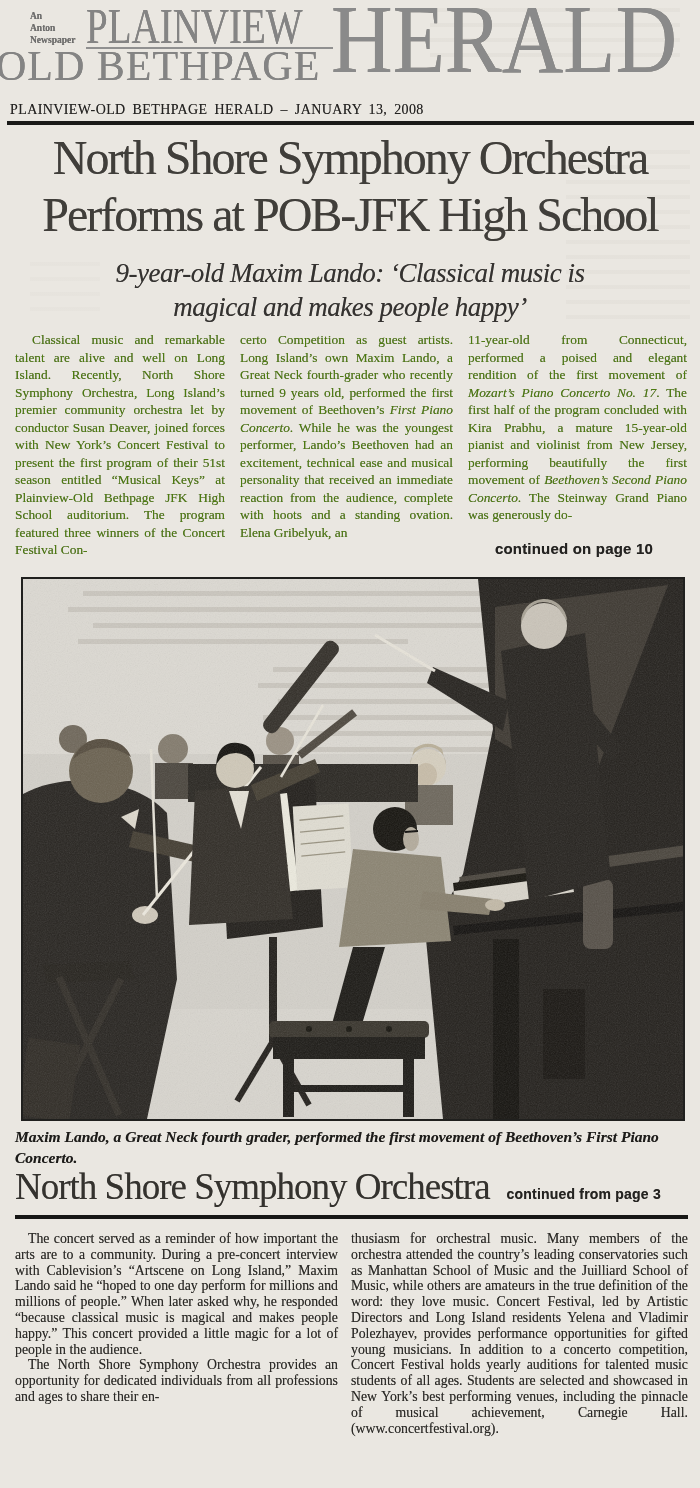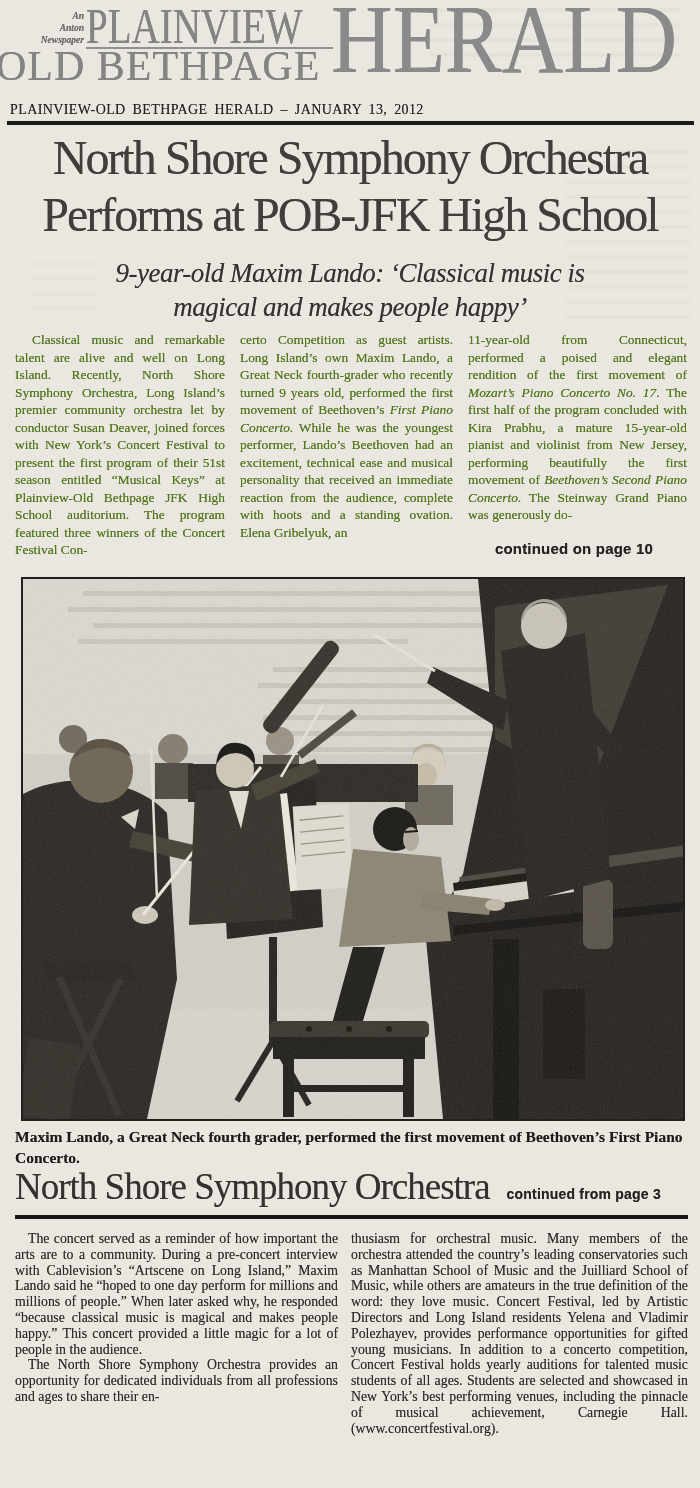--- a/index.html
+++ b/index.html
@@ -1,22 +1,22 @@
 <!DOCTYPE html>
 <html><head>
 <meta charset="utf-8">
 <style>
   html,body{margin:0;padding:0;}
   body{background:#c9c7c2;font-family:"Liberation Serif",serif;}
   .page{position:relative;width:700px;height:1488px;margin:0 auto;background:#eae7e1;overflow:hidden;color:#2b2a27;}
   .scanline{text-shadow:0 0 .5px rgba(45,42,38,.55);}
 
   
-  .tagline{position:absolute;left:30px;top:11px;width:54px;text-align:right;
-    font-size:9.5px;font-weight:bold;color:#6e6e6e;line-height:1.25;font-style:italic;}
+  .tagline{position:absolute;left:30px;top:11px;width:54px;text-align:left;
+    font-size:9.5px;font-weight:bold;color:#6e6e6e;line-height:1.25;}
   .mast-plainview{position:absolute;left:86px;top:1px;font-size:50px;line-height:1;
     color:#848484;letter-spacing:0;transform:scaleX(.78);transform-origin:left top;white-space:nowrap;}
   .mast-rule{position:absolute;left:86px;top:47px;width:247px;height:2px;background:#909090;}
   .mast-oldbethpage{position:absolute;left:-4px;top:45px;font-size:42px;line-height:1;
     color:#848484;letter-spacing:1px;white-space:nowrap;}
   .mast-herald{position:absolute;left:331px;top:-9px;font-size:97px;line-height:1;
     color:#8a8a8a;transform:scaleX(.88);transform-origin:left top;white-space:nowrap;}
 
   .dateline{position:absolute;left:10px;top:102px;font-size:14px;color:#242322;
     letter-spacing:.4px;word-spacing:3px;white-space:nowrap;}
@@ -38,21 +38,21 @@
   .indent{text-indent:17px;}
   .continued-on{position:absolute;left:468px;top:540px;width:212px;text-align:center;
     font-family:"Liberation Sans",sans-serif;font-weight:bold;font-size:15px;color:#232220;letter-spacing:.2px;}
 
   
   .photo-frame{position:absolute;left:21px;top:577px;width:660px;height:540px;
     border:2px solid #20201e;background:#d3d0c9;}
   .photo-frame svg{display:block;width:100%;height:100%;}
 
   .caption{position:absolute;left:15px;top:1127px;width:674px;font-weight:bold;
-    font-size:15.5px;line-height:20.5px;color:#1c1b19;}
+    font-size:15.5px;line-height:20.5px;color:#1c1b19;font-style:italic;}
 
   
   .jump-head{position:absolute;left:15px;top:1168px;width:680px;white-space:nowrap;}
   .jump-title{display:inline;font-size:37px;line-height:1;letter-spacing:-1px;color:#34322e;font-weight:normal;margin:0;}
   .continued-from{display:inline;font-family:"Liberation Sans",sans-serif;font-weight:bold;
     font-size:14px;color:#242320;margin-left:13px;letter-spacing:.2px;}
   .jump-rule{position:absolute;left:15px;top:1215px;width:673px;height:4px;background:#171715;}
 
   .jump-col{position:absolute;top:1231px;font-size:13.8px;line-height:15.8px;text-align:justify;color:#2b2a27;}
   .jump-left{left:15px;width:323px;}
@@ -81,21 +81,21 @@
       <div>An</div>
       <div>Anton</div>
       <div>Newspaper</div>
     </div>
     <div class="mast-plainview">PLAINVIEW</div>
     <div class="mast-rule"></div>
     <div class="mast-oldbethpage">OLD BETHPAGE</div>
     <div class="mast-herald">HERALD</div>
   </div>
 
-  <div class="dateline">PLAINVIEW-OLD BETHPAGE HERALD – JANUARY 13, 2012</div>
+  <div class="dateline">PLAINVIEW-OLD BETHPAGE HERALD – JANUARY 13, 2008</div>
   <div class="thick-rule"></div>
 
   <div class="headline">
     <div>North Shore Symphony Orchestra</div>
     <div>Performs at POB-JFK High School</div>
   </div>
   <div class="subhead">
     <div>9-year-old Maxim Lando: ‘Classical music is</div>
     <div>magical and makes people happy’</div>
   </div>

